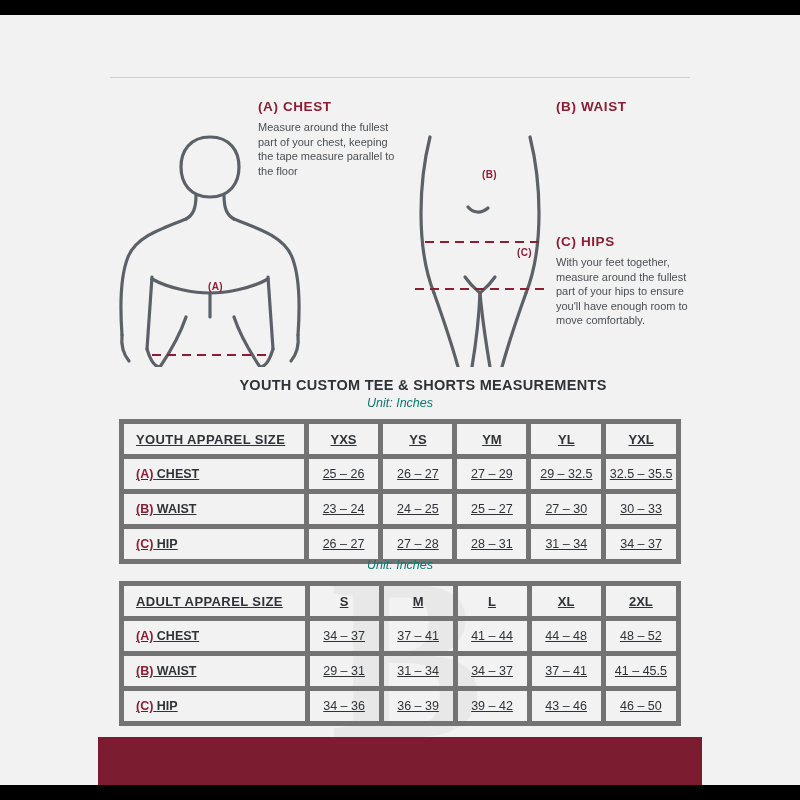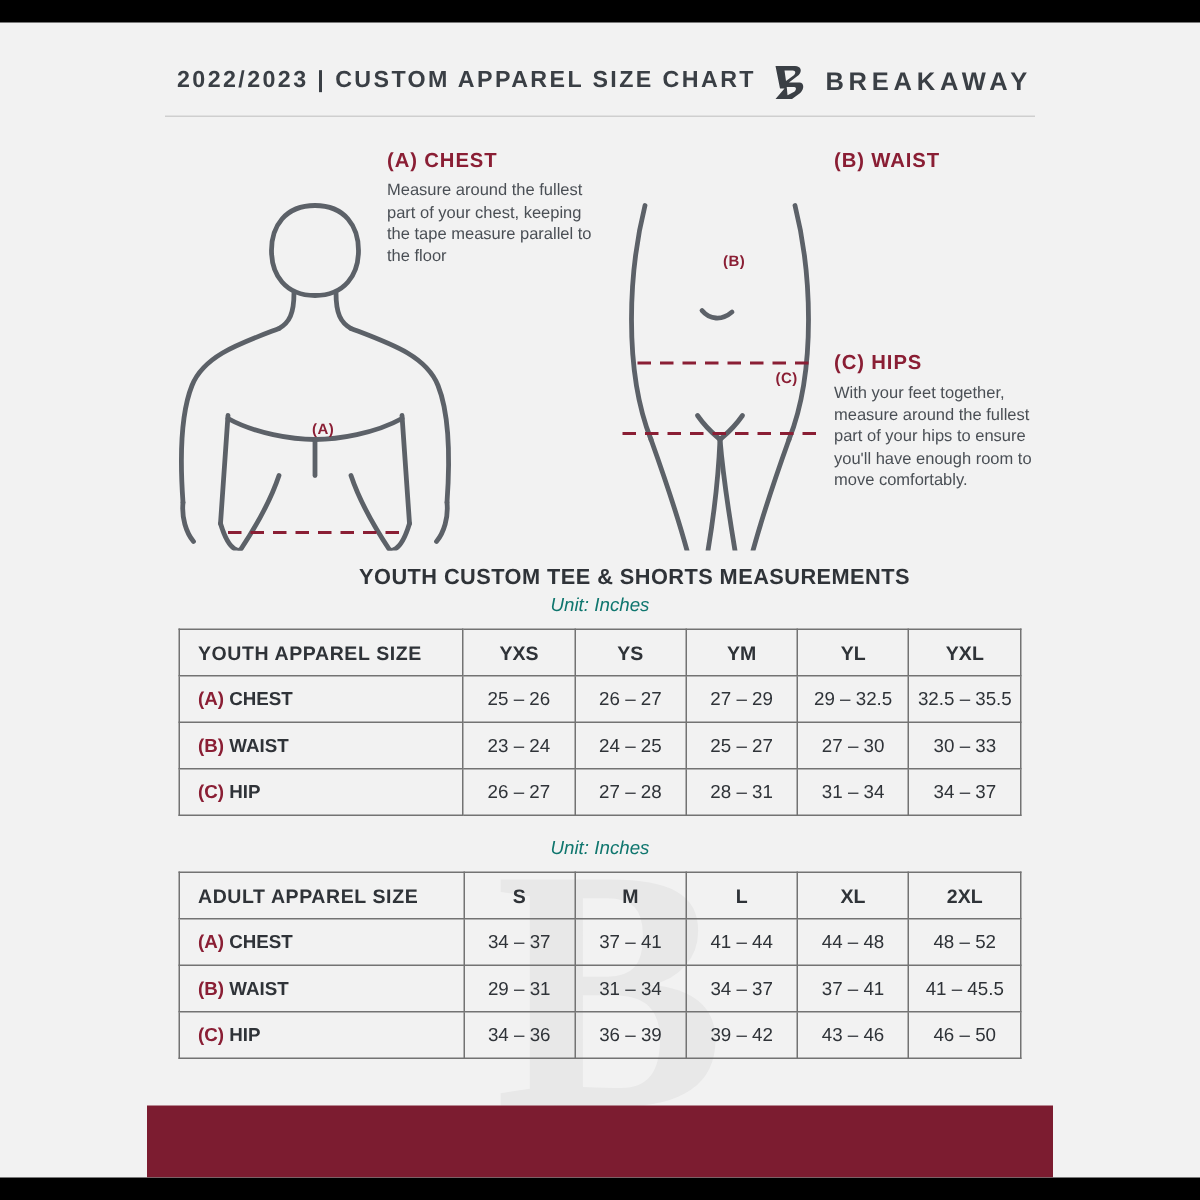--- a/index.html
+++ b/index.html
@@ -140,26 +140,27 @@
     margin-top: 3px;
     margin-bottom: 9px;
   }
   table {
     border-collapse: collapse;
     margin: 0 auto;
     width: 562px;
     background: transparent;
   }
   th, td {
-    border: 1px solid #737373;
+    border: 5px solid #737373;
     height: 30px;
     font-size: 12.5px;
     color: #2f3338;
     text-align: center;
     padding: 0;
+    text-decoration: underline;
   }
   thead th {
     font-weight: bold;
     font-size: 13px;
   }
   th.rowhead, td.rowhead {
     text-align: left;
     padding-left: 12px;
     width: 182px;
     font-weight: bold;
@@ -181,33 +182,20 @@
   }
 </style>
 </head>
 <body>
 
 <div class="page">
   <div class="sheet">
 
     <div class="watermark">B</div>
 
-    <div class="header">
-      <div class="header-title">2022/2023  |  CUSTOM APPAREL SIZE CHART</div>
-      <div class="brand">
-        <span class="brand-mark">
-          <svg width="26" height="26" viewBox="0 0 26 26">
-            <path d="M5 2 L18 2 C22 2 23 5.5 20.5 8 L14 13 L21 13 C24 13 24.5 17 21.5 20 L16 24 L5 24 L11 17 L8 17 Z" fill="#3a3f45"></path>
-            <path d="M11 5 L16.5 5 C18.5 5 18.8 7 17 8.3 L12 12 Z" fill="#f2f2f2"></path>
-            <path d="M12.5 16 L17.5 16 C19 16 19 18 17.5 19.2 L13 21.5 Z" fill="#f2f2f2"></path>
-          </svg>
-        </span>
-        <span class="brand-name">BREAKAWAY</span>
-      </div>
-    </div>
     <div class="header-rule"></div>
 
     <div class="figures">
 
       <svg width="800" height="290" style="position:absolute;left:0;top:0;">
 
         <g fill="none" stroke="#5c6168" stroke-width="3.2" stroke-linecap="round" stroke-linejoin="round">
           <path d="M210 60 C190 60 181 74 181 90 C181 106 190 120 210 120 C230 120 239 106 239 90 C239 74 230 60 210 60 Z"></path>
           <path d="M196 118 C196 132 193 138 186 142"></path>
           <path d="M224 118 C224 132 227 138 234 142"></path>

